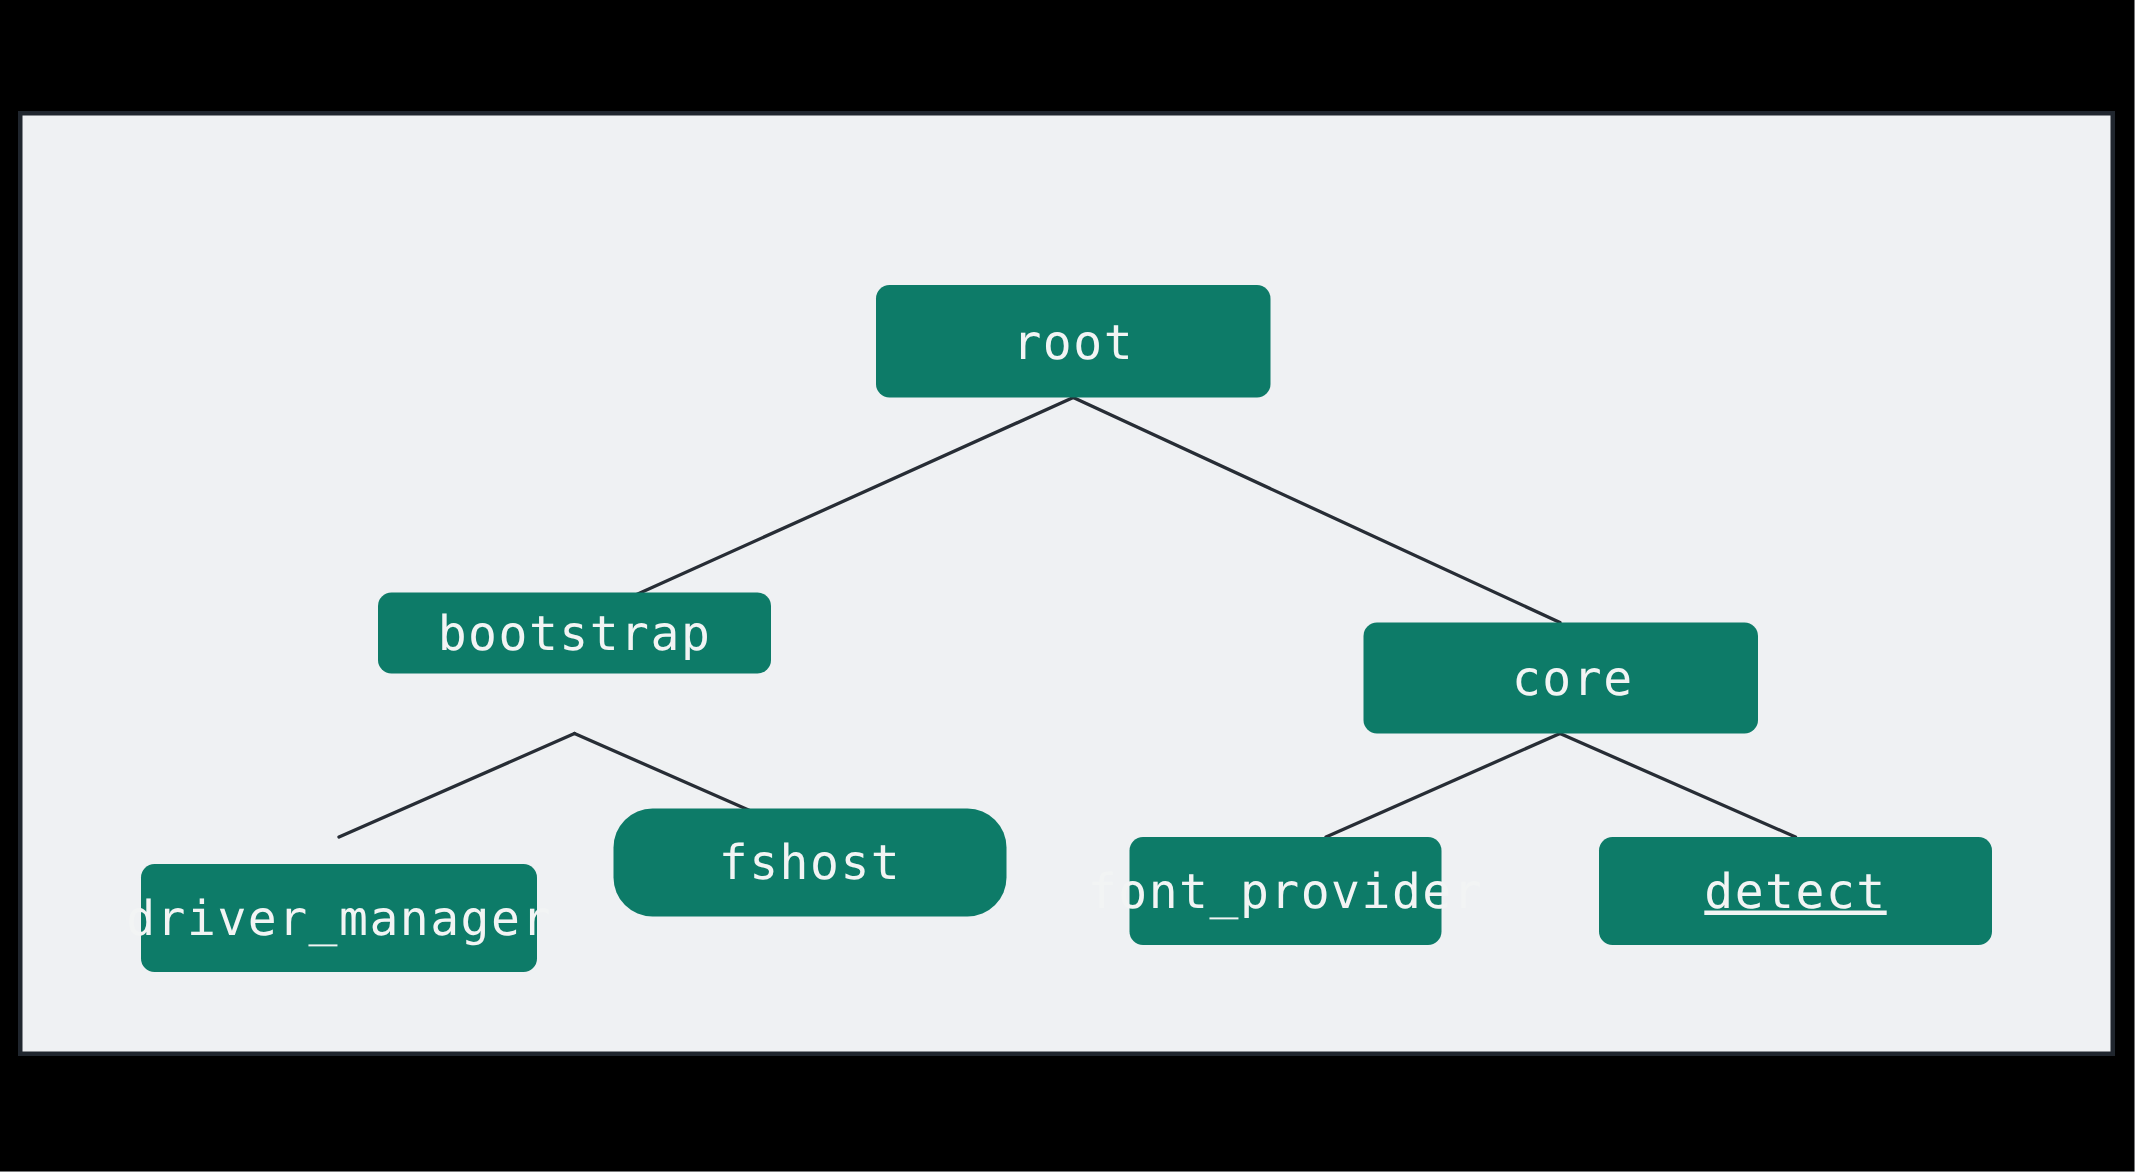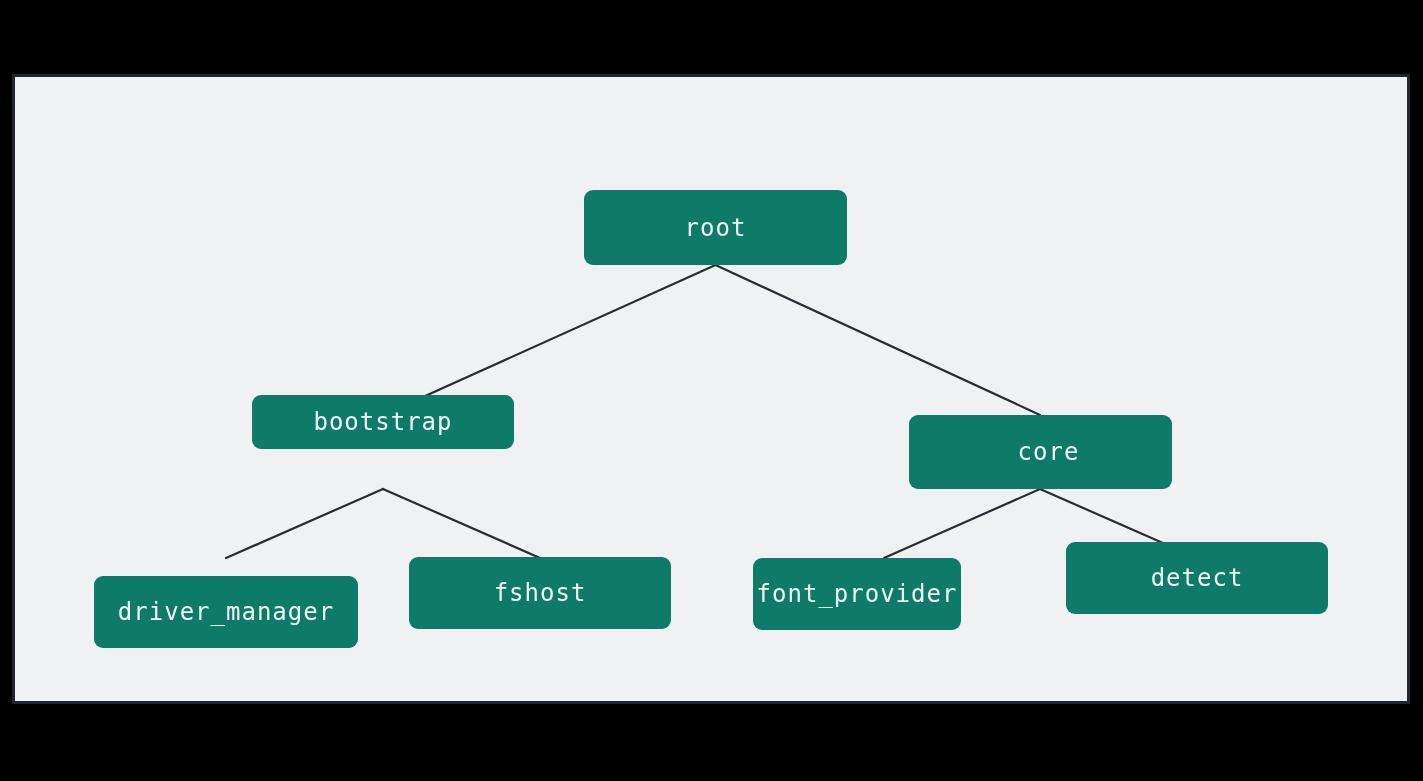--- a/index.html
+++ b/index.html
@@ -44,31 +44,31 @@
     stroke-linecap: round;
   }
   .node {
     position: absolute;
     display: flex;
     align-items: center;
     justify-content: center;
     background: var(--node-fill);
     color: var(--node-text);
     border-radius: 9px;
-    font-size: 24px;
+    font-size: 32px;
     letter-spacing: 1px;
     white-space: nowrap;
   }
   .node-root           { left: 584px;  top: 190px; width: 263px; height: 75px; }
   .node-bootstrap      { left: 252px;  top: 395px; width: 262px; height: 54px; }
   .node-core           { left: 909px;  top: 415px; width: 263px; height: 74px; padding-left: 16px; }
   .node-driver-manager { left: 94px;   top: 576px; width: 264px; height: 72px; }
-  .node-fshost         { left: 409px;  top: 557px; width: 262px; height: 72px; }
+  .node-fshost         { left: 409px;  top: 539px; width: 262px; height: 72px; border-radius: 26px; }
   .node-font-provider  { left: 753px;  top: 558px; width: 208px; height: 72px; }
-  .node-detect         { left: 1066px; top: 542px; width: 262px; height: 72px; }
+  .node-detect         { left: 1066px; top: 558px; width: 262px; height: 72px; text-decoration: underline; }
 </style>
 </head>
 <body>
 
 <div class="stage">
 
   <div class="panel"></div>
 
   <svg class="edges" viewBox="0 0 1423 781" xmlns="http://www.w3.org/2000/svg">
     <line x1="715.5" y1="265" x2="383" y2="415"></line>

